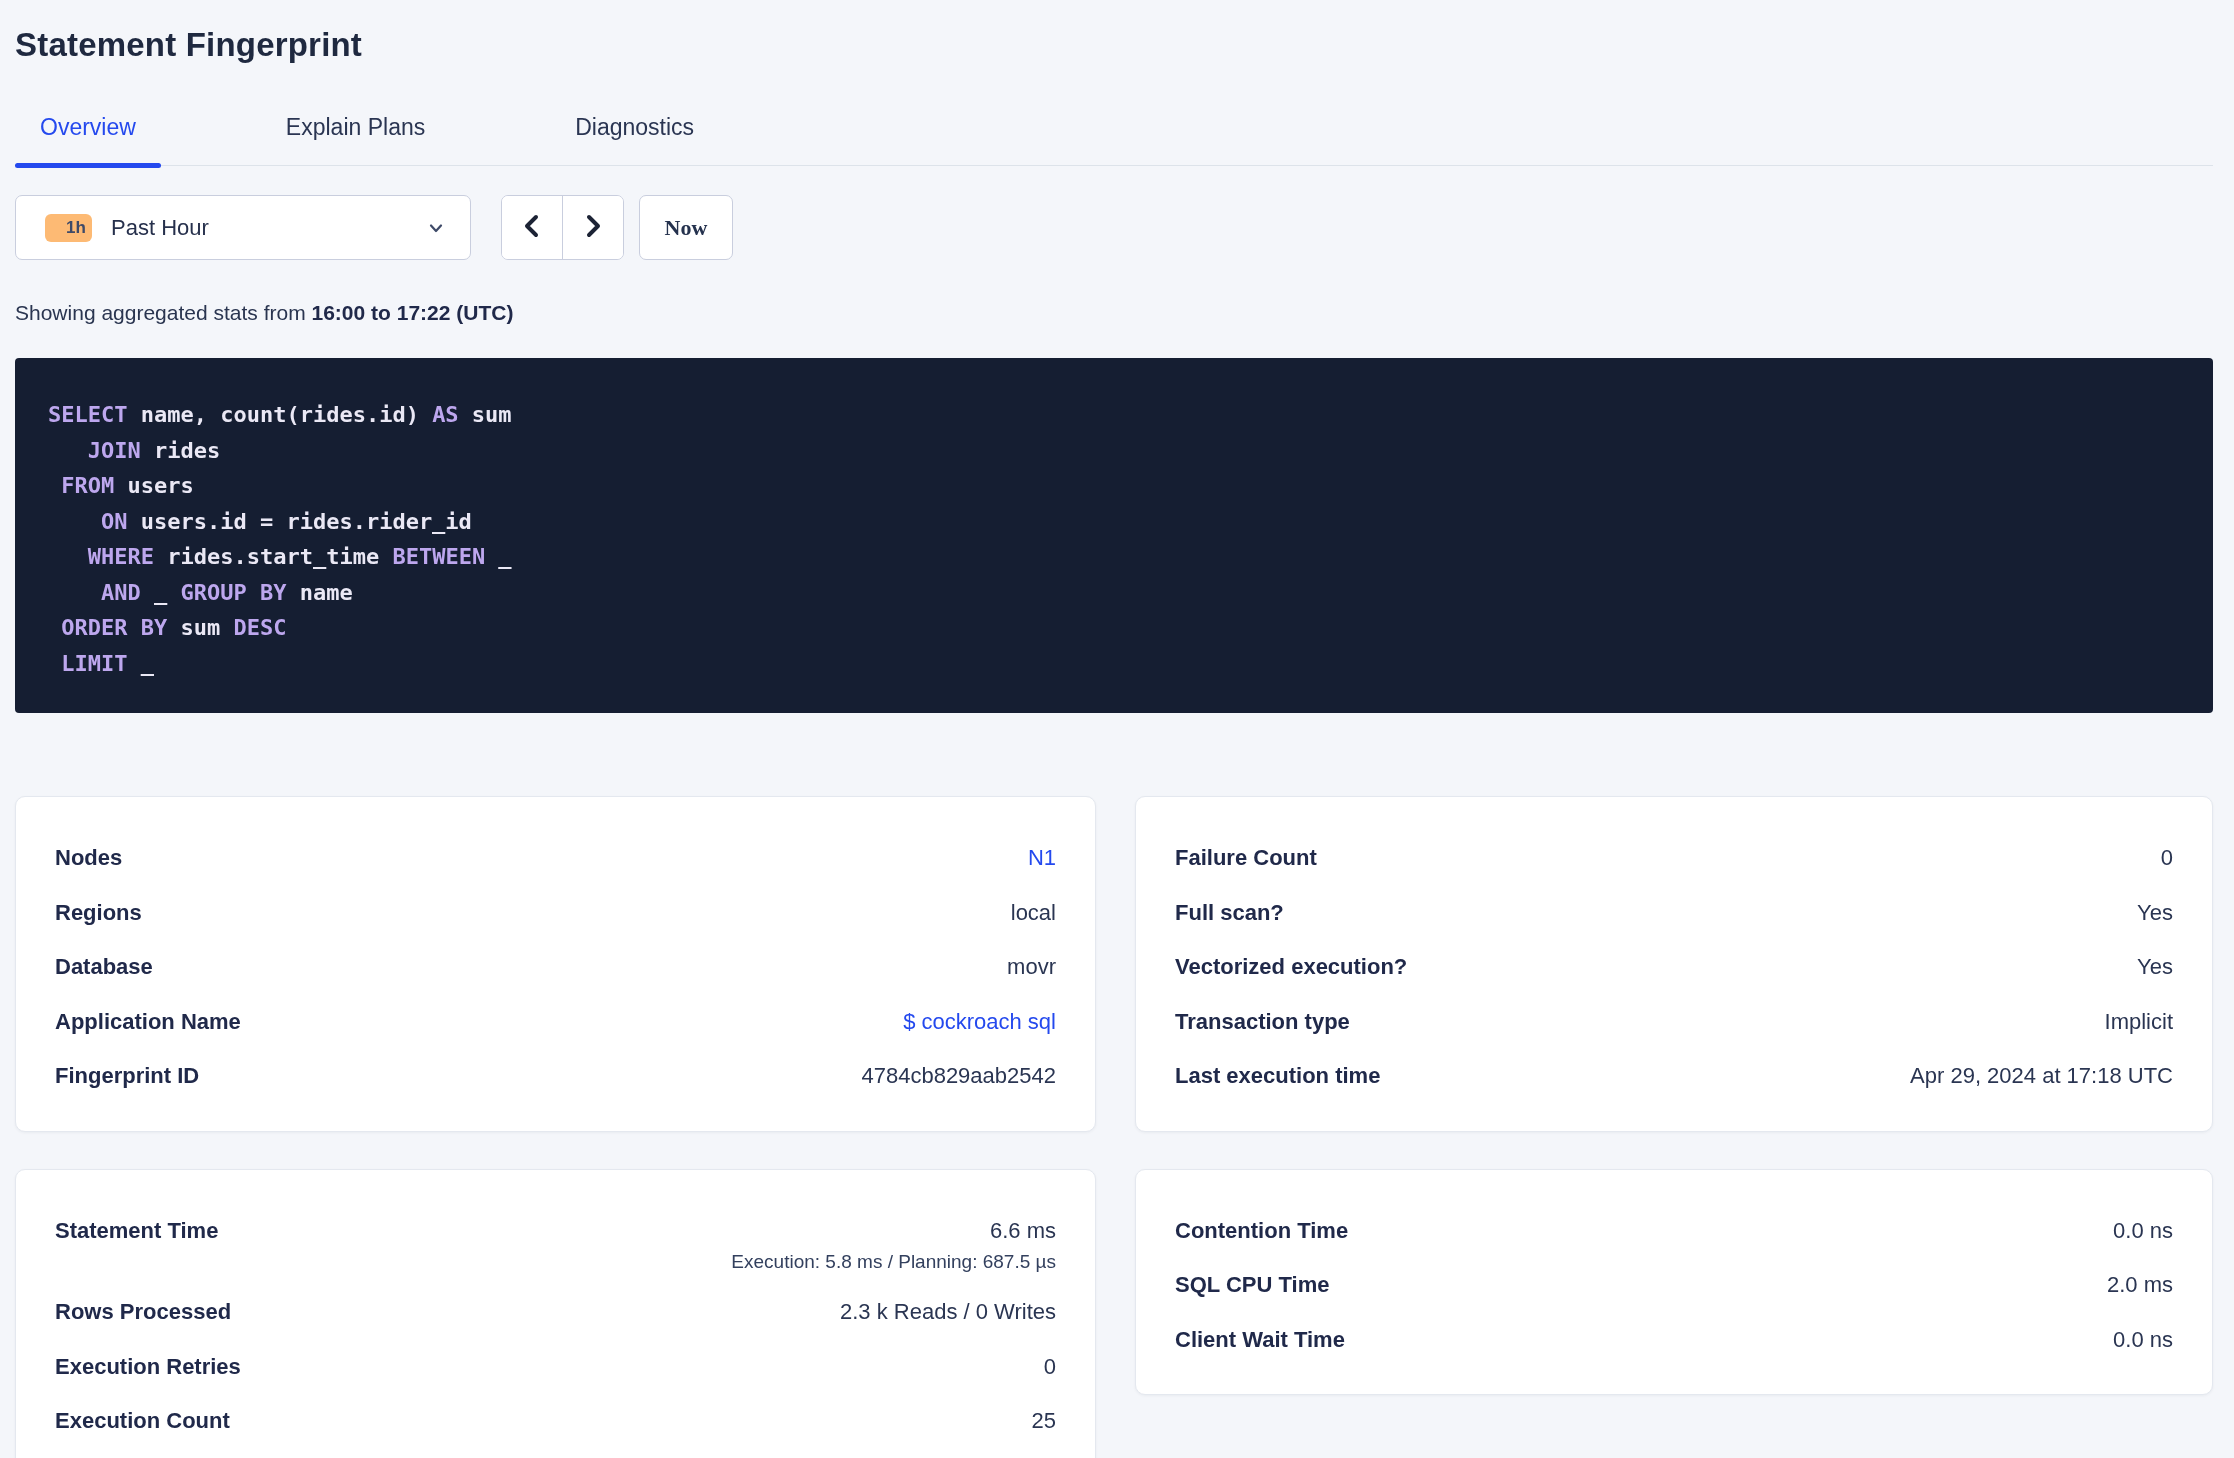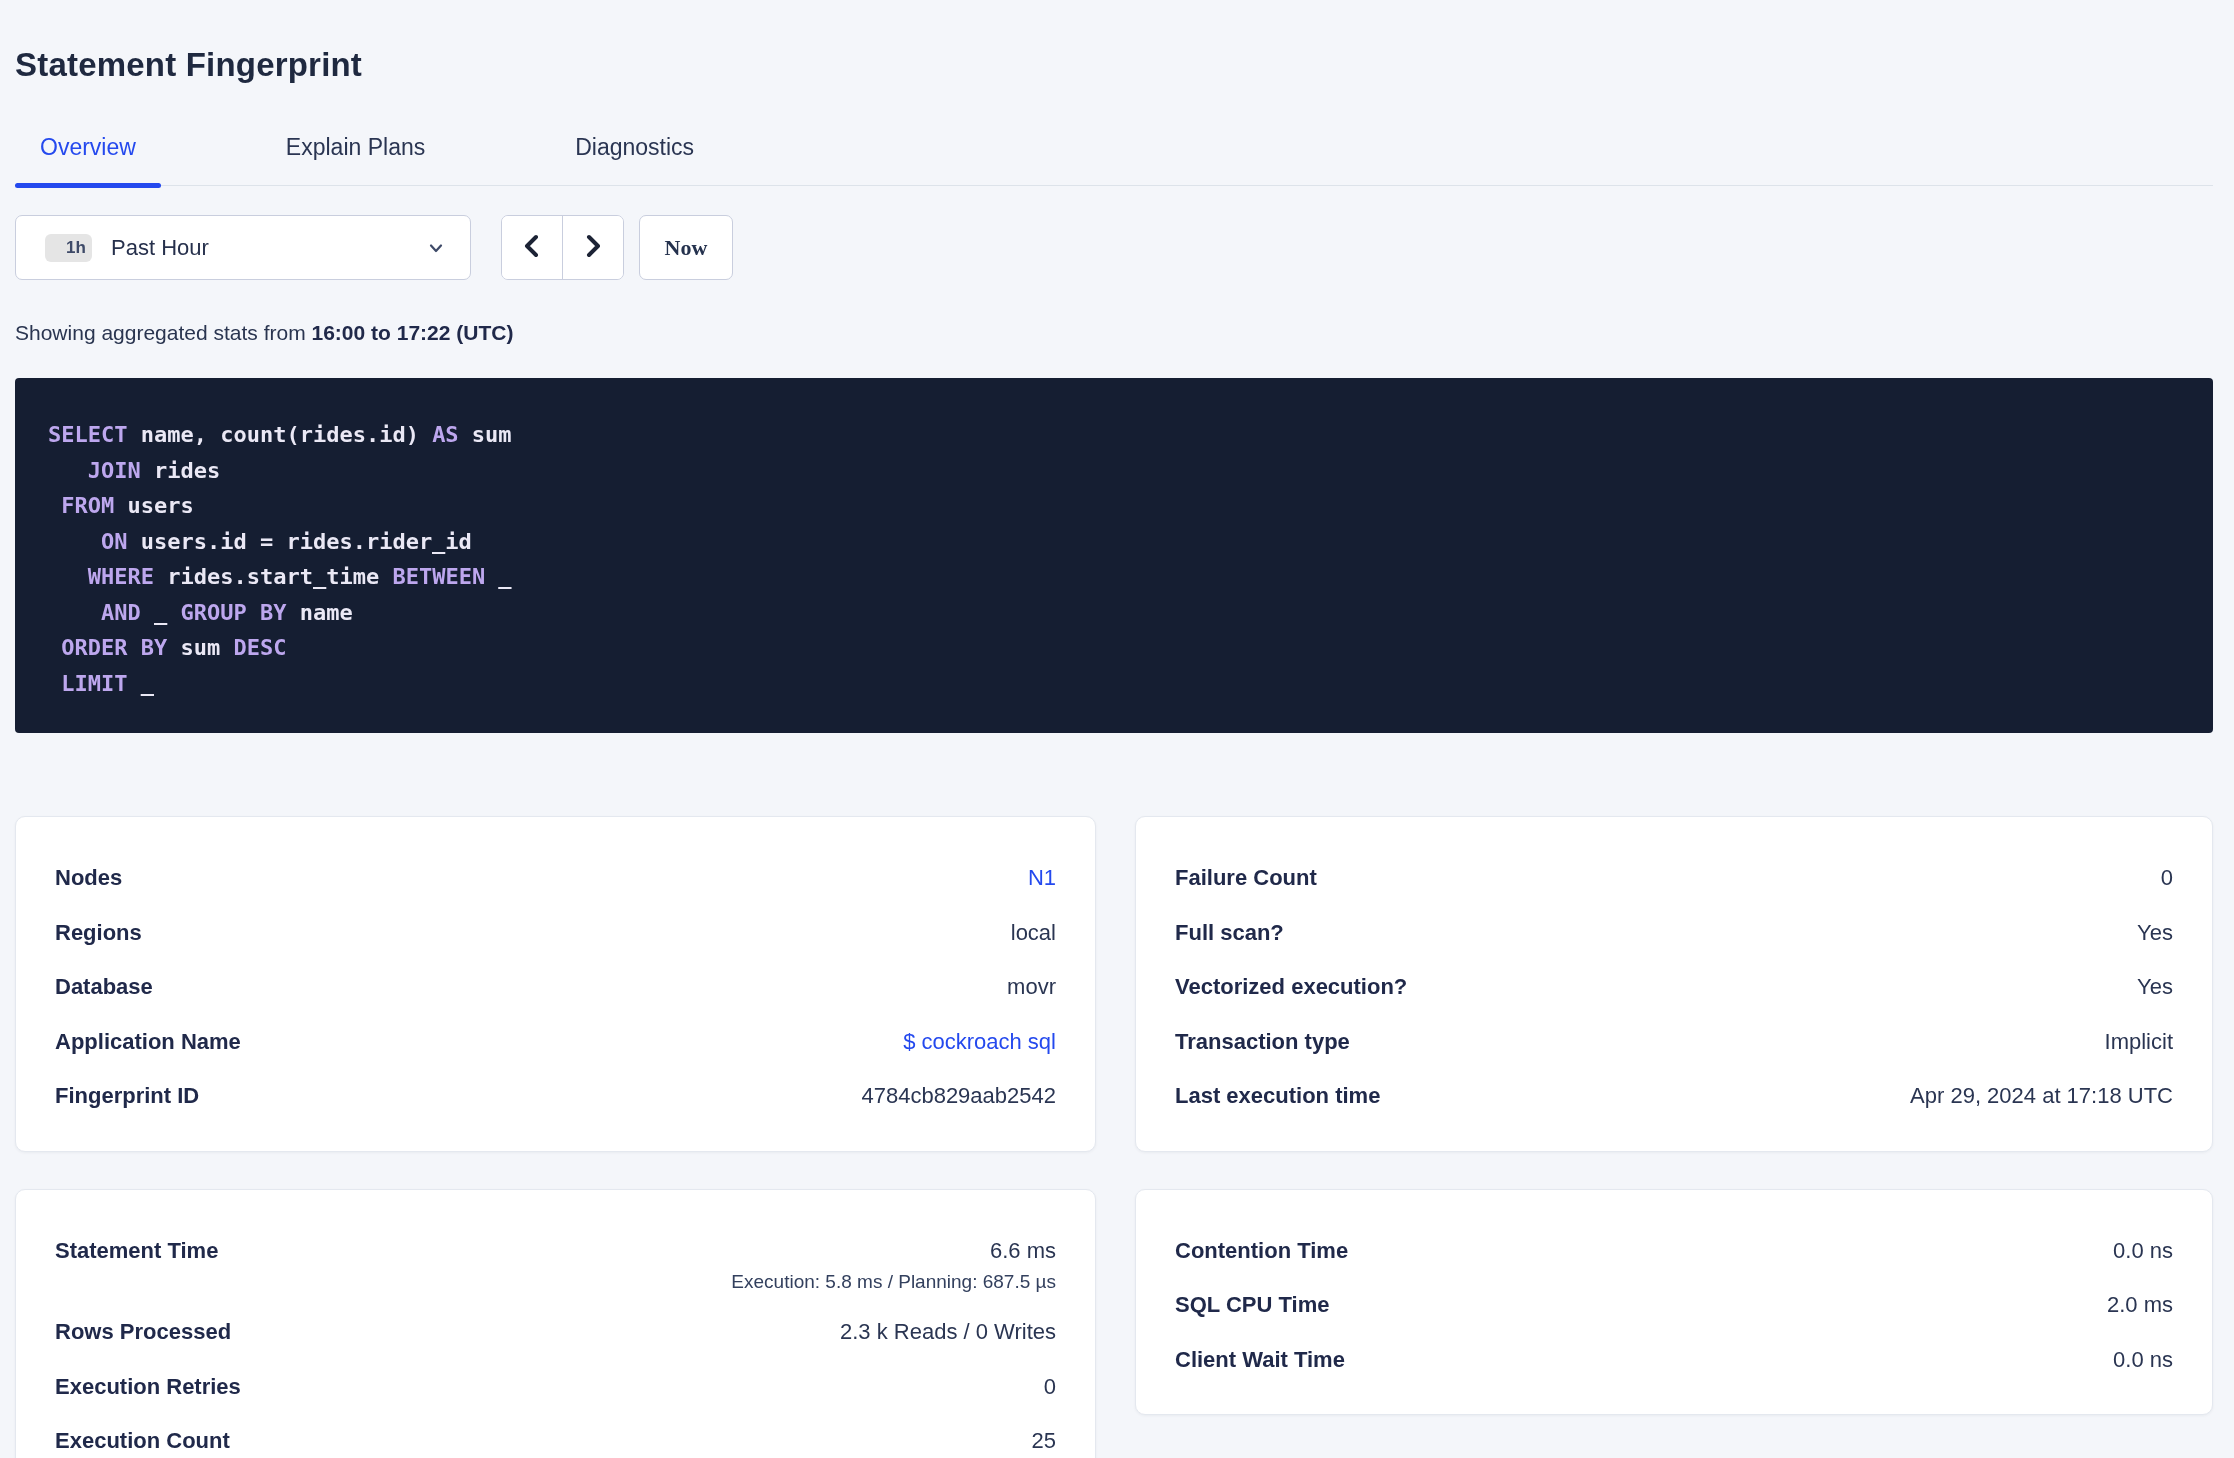--- a/index.html
+++ b/index.html
@@ -8,21 +8,21 @@
     background:#f4f6fa;
     font-family:"Liberation Sans", sans-serif;
     color:#1e2a47;
     overflow:hidden;
   }
   .content { padding:0 21px 0 15px; }
 
   
   .page-title {
     font-size:33px; font-weight:700; color:#1f2940;
-    padding-top:26px; letter-spacing:.2px;margin-top:20px;
+    padding-top:26px; letter-spacing:.2px;
   }
 
   
   .tabbar {
     display:flex; margin-top:40px;
     border-bottom:1px solid #dde3ea;
     gap:46px;
   }
   .tab {
     font-size:23px; color:#2a3552;
@@ -37,21 +37,21 @@
 
   
   .controls { display:flex; align-items:center; margin-top:29px; height:65px; }
   .time-dropdown {
     width:456px; height:65px; background:#fff;
     border:1px solid #c9cede; border-radius:7px;
     display:flex; align-items:center; padding:0 24px 0 29px;
     cursor:pointer;
   }
   .range-chip {
-    width:47px; height:28px; background:#e5e5e5; border-radius:6px;
+    width:47px; height:28px; background:#fdba74; border-radius:6px;
     display:flex; align-items:center; justify-content:center;
     font-size:17px; font-weight:700; color:#3e4a68;padding-left:15px;
   }
   .range-label { font-size:22px; color:#26304c; margin-left:19px; }
   .dropdown-caret { margin-left:auto; display:flex; color:#3e4a68; }
 
   .arrow-group {
     display:flex; margin-left:30px; height:65px; width:123px;
     background:#fff; border:1px solid #c9cede; border-radius:7px;
     overflow:hidden;

